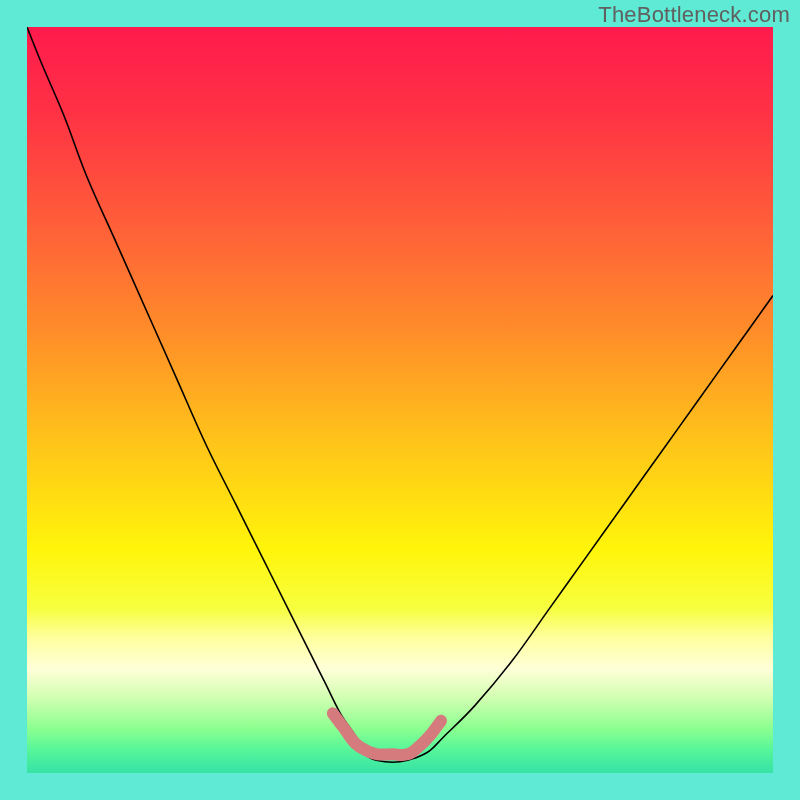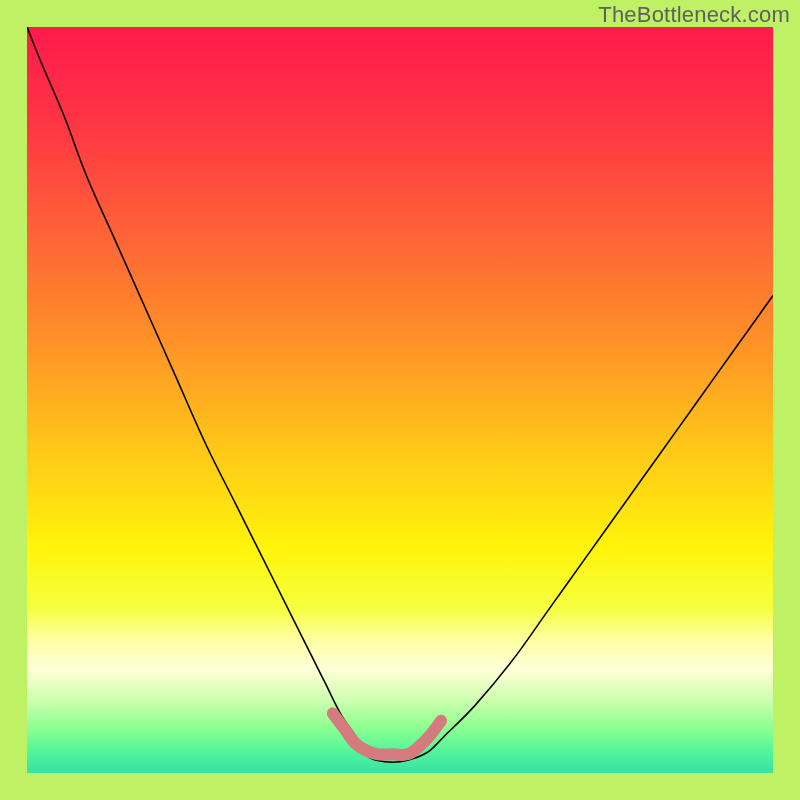--- a/index.html
+++ b/index.html
@@ -8,21 +8,21 @@
     width: 800px;
     height: 800px;
     background: #000000;
     overflow: hidden;
     font-family: Arial, Helvetica, sans-serif;
   }
   .frame {
     position: relative;
     width: 800px;
     height: 800px;
-    background: #bef264;
+    background: #5eead4;
   }
   .watermark {
     position: absolute;
     top: 2px;
     right: 10px;
     color: #606060;
     font-size: 22px;
     font-weight: 500;
     letter-spacing: 0.2px;
     z-index: 5;

